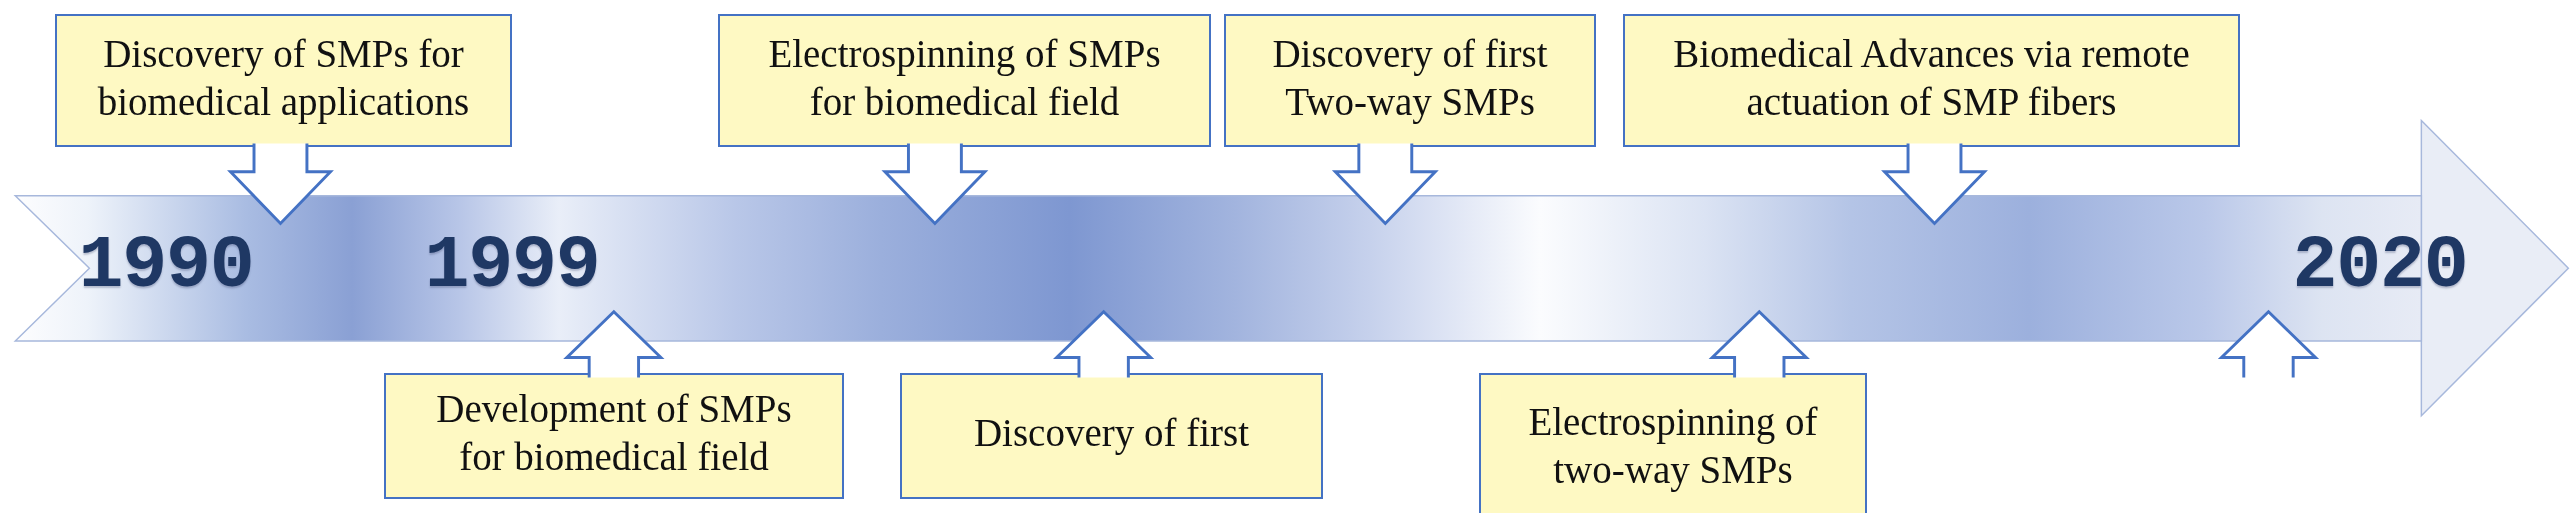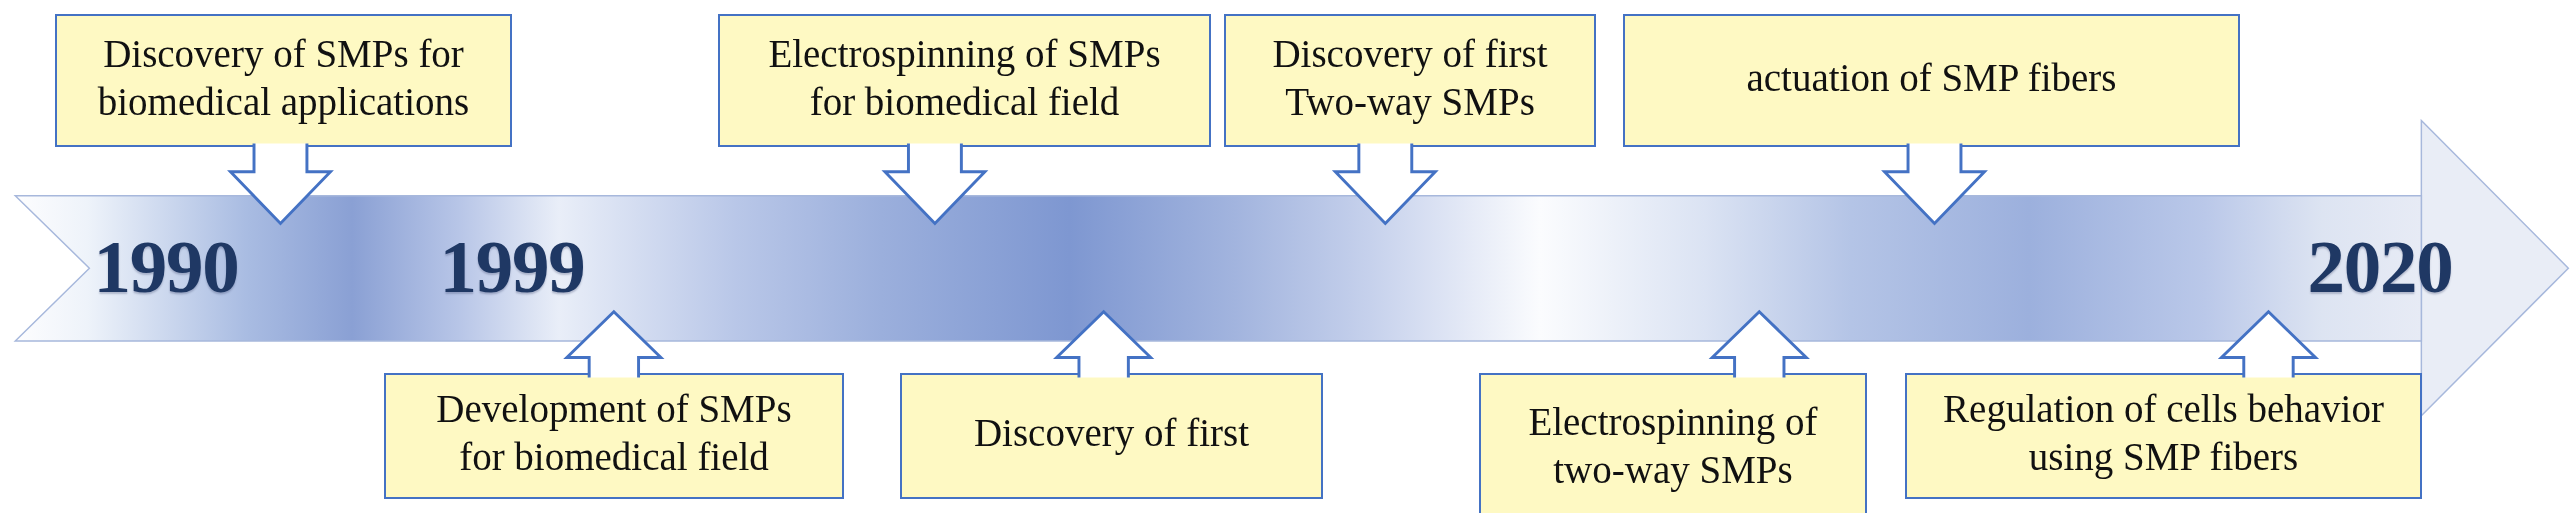--- a/index.html
+++ b/index.html
@@ -13,21 +13,21 @@
   svg.layer{position:absolute;left:0;top:0;width:2576px;height:514px;}
   svg.base{z-index:1;}
   svg.overlay{z-index:30;pointer-events:none;}
 
   .band-shape{stroke:var(--band-edge,#A7B8DC);stroke-width:2.5;}
   .arrowhead-shape{fill:var(--arrowhead-fill,#E9EDF6);stroke:var(--band-edge,#A8B9DD);stroke-width:2.5;}
 
   .year{
     position:absolute;z-index:15;top:229px;width:306px;height:76px;
     margin-left:-153px;text-align:center;
-    font-family:Liberation Serif, serif;
+    font-family:Liberation Mono, monospace;
     font-weight:700;font-size:75px;line-height:75px;
     color:var(--year-navy,#1F3864);
     letter-spacing:-1.2px;
     text-shadow:0 1.8px 1.8px rgba(60,70,110,0.30);
     white-space:nowrap;
   }
 
   .event-box{
     position:absolute;z-index:20;
     box-sizing:border-box;
@@ -88,37 +88,34 @@
   </div>
   <div class="event-box" style="left:718px;top:14px;width:493px;height:133px">
     <div class="line">Electrospinning of SMPs</div>
     <div class="line">for biomedical field</div>
   </div>
   <div class="event-box" style="left:1224px;top:14px;width:372px;height:133px">
     <div class="line">Discovery of first</div>
     <div class="line">Two-way SMPs</div>
   </div>
   <div class="event-box" style="left:1623px;top:14px;width:617px;height:133px">
+    <div class="line">Biomedical Advances via remote</div>
     <div class="line">actuation of SMP fibers</div>
   </div>
 
   <div class="event-box" style="left:384px;top:373px;width:460px;height:126px">
     <div class="line">Development of SMPs</div>
     <div class="line">for biomedical field</div>
   </div>
   <div class="event-box" style="left:900px;top:373px;width:423px;height:126px">
     <div class="line">Discovery of first</div>
   </div>
   <div class="event-box" style="left:1479px;top:373px;width:388px;height:152px">
     <div class="line">Electrospinning of</div>
     <div class="line">two-way SMPs</div>
-  </div>
-  <div class="event-box" style="left:1905px;top:373px;width:517px;height:126px">
-    <div class="line">Regulation of cells behavior</div>
-    <div class="line">using SMP fibers</div>
   </div>
 
   <svg class="layer overlay" viewBox="0 0 4381 874">
     <path class="pointer-path" d="M432,244 L432,292 L392,292 L477,380 L562,292 L522,292 L522,244"></path>
     <path class="pointer-path" d="M1545,244 L1545,292 L1505,292 L1590,380 L1675,292 L1635,292 L1635,244"></path>
     <path class="pointer-path" d="M2311,244 L2311,292 L2271,292 L2356,380 L2441,292 L2401,292 L2401,244"></path>
     <path class="pointer-path" d="M3245,244 L3245,292 L3205,292 L3290,380 L3375,292 L3335,292 L3335,244"></path>
 
     <path class="pointer-path" d="M1002,642 L1002,608 L964,608 L1044,530 L1124,608 L1086,608 L1086,642"></path>
     <path class="pointer-path" d="M1835,642 L1835,608 L1797,608 L1877,530 L1957,608 L1919,608 L1919,642"></path>

